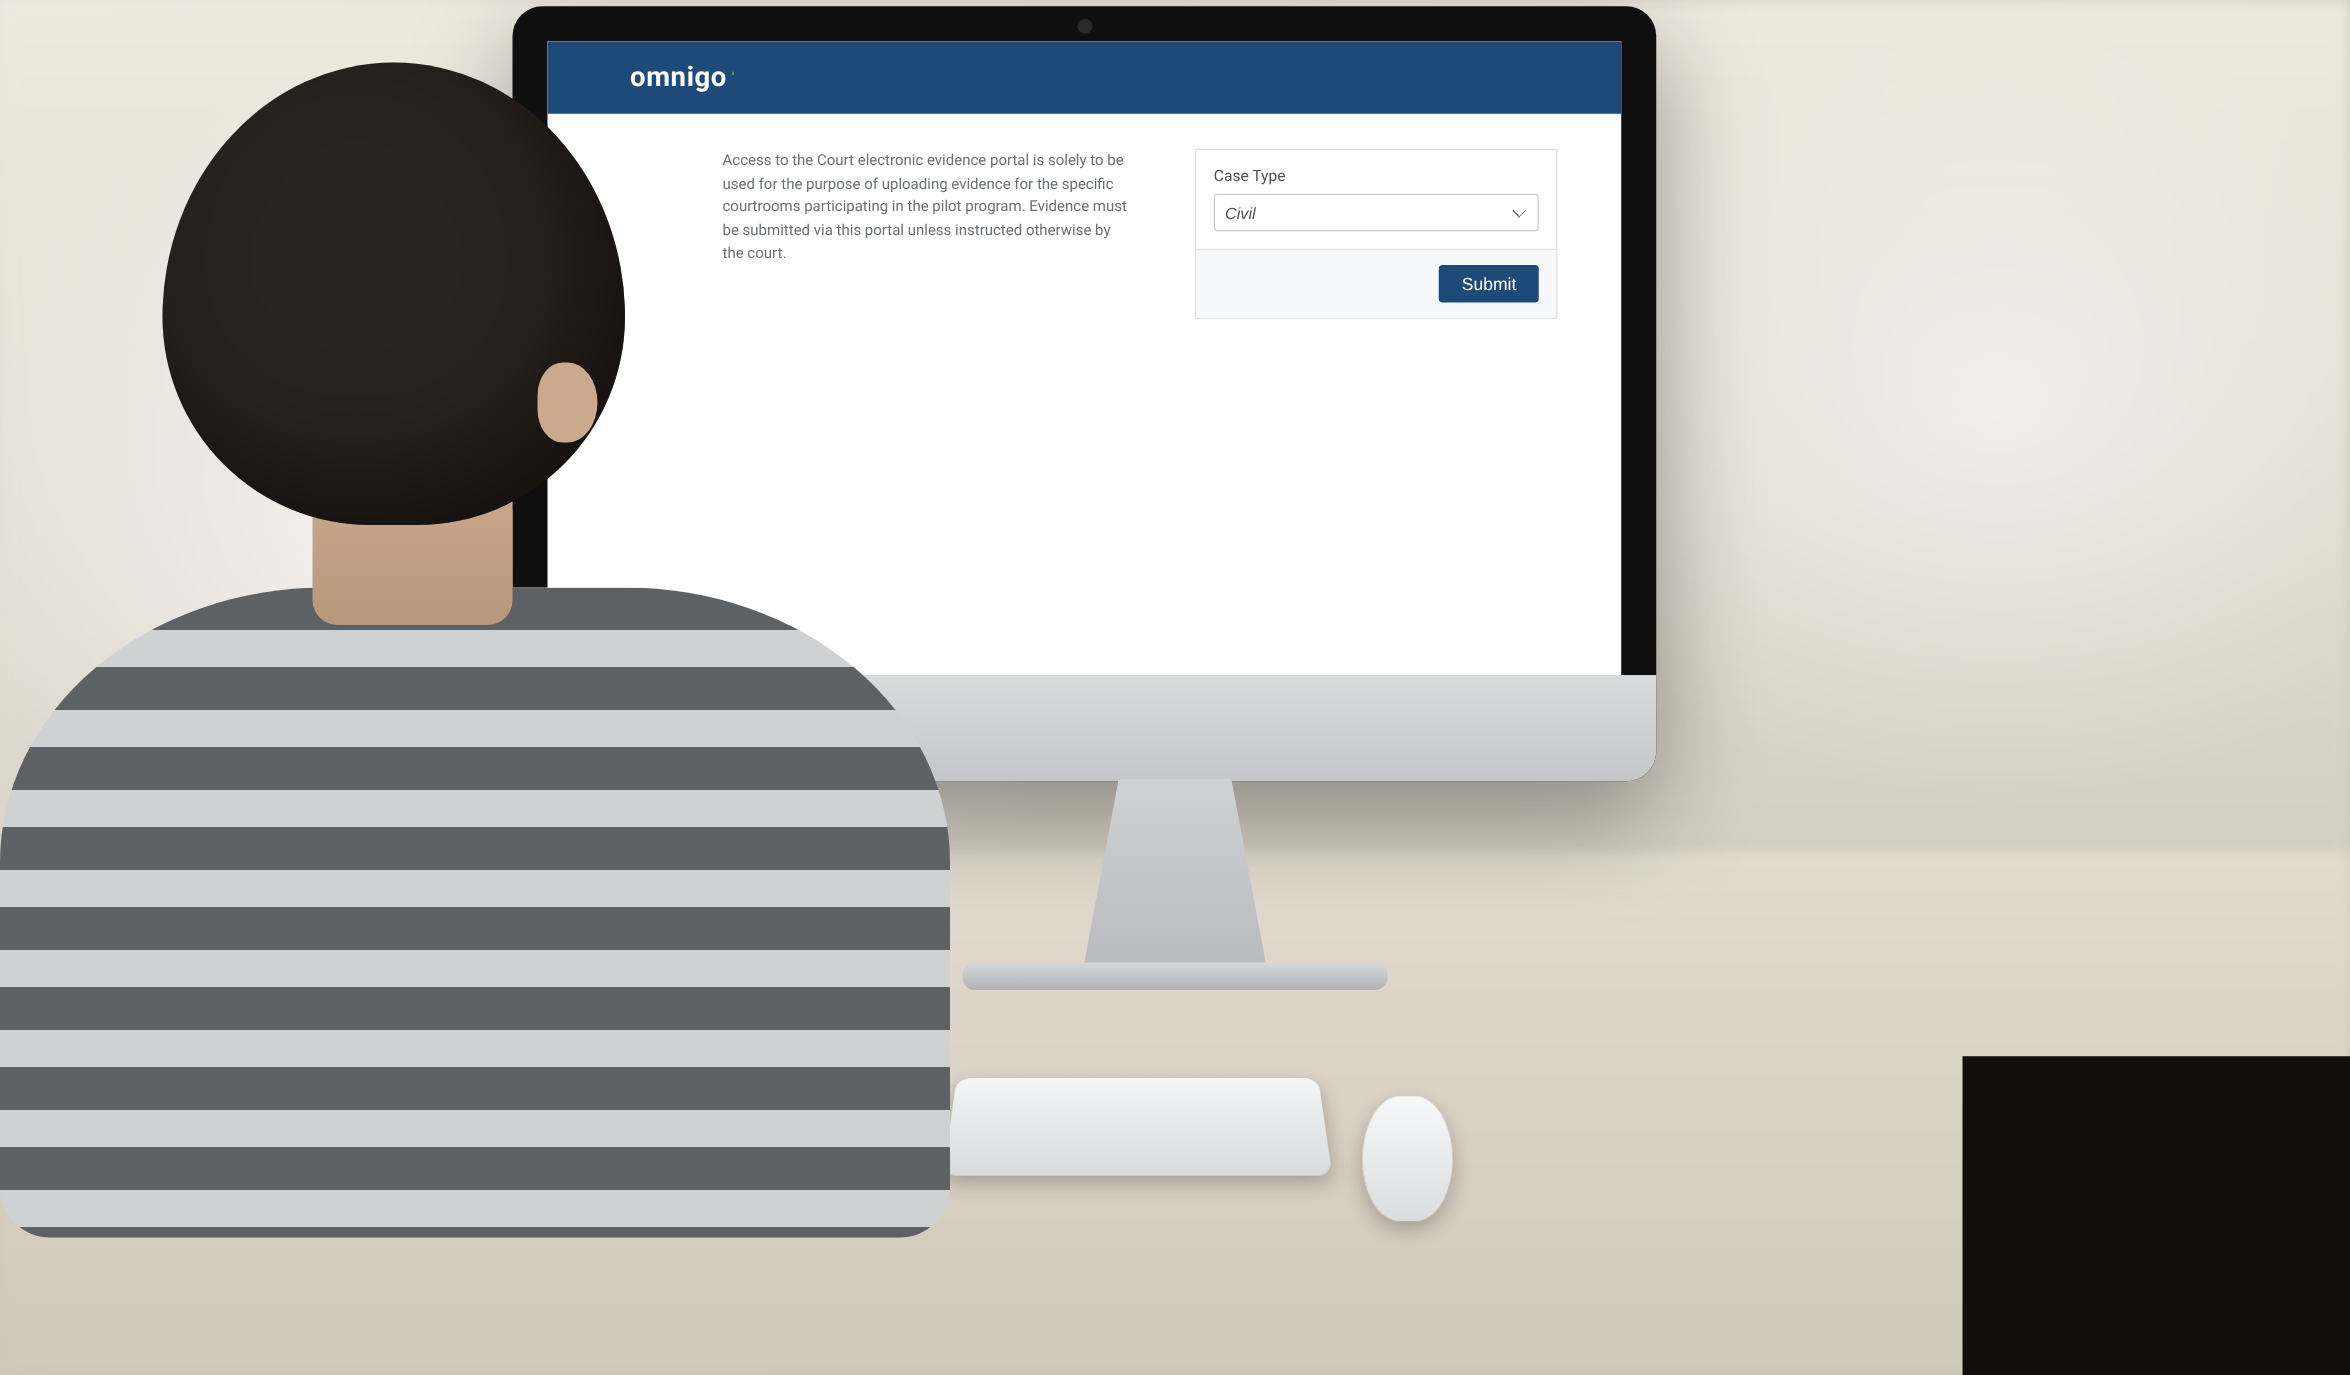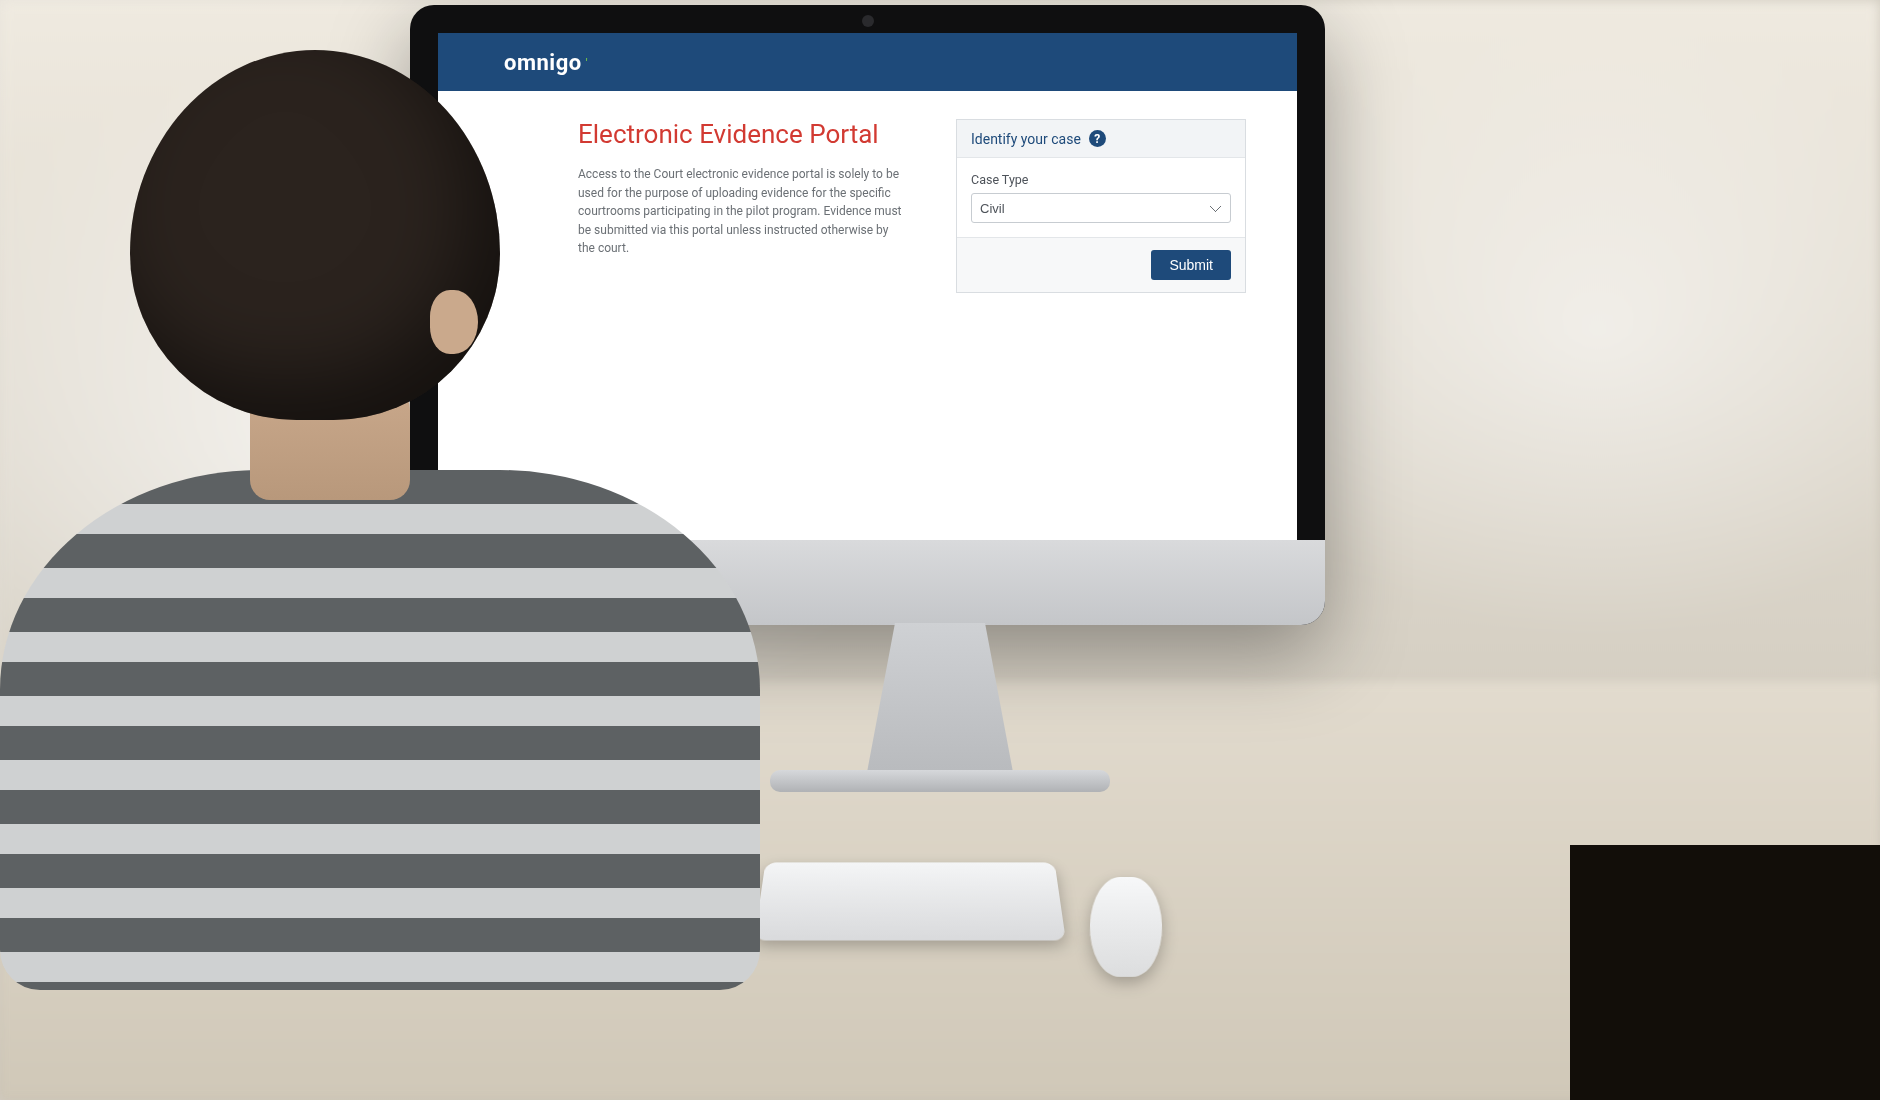--- a/index.html
+++ b/index.html
@@ -176,21 +176,21 @@
   .control{
     width:100%; height:30px;
     border:1px solid #c7ccd1; border-radius:3px;
     background:#fff; padding:0 8px;
     font-size:13px;color:#4e535a;
     display:flex;align-items:center;justify-content:space-between;
   }
   select.control{ appearance:none; -webkit-appearance:none; padding-right:13px; background:
     linear-gradient(45deg,transparent 46%,#6b7075 46% 54%,transparent 54%) calc(100% - 14px) 12px/6px 6px no-repeat,
     linear-gradient(-45deg,transparent 46%,#6b7075 46% 54%,transparent 54%) calc(100% - 9px) 12px/6px 6px no-repeat,
-    #fff;
+    #fff; font-style: italic;
   }
   .input-wrap{ position:relative; }
   .input-wrap .suffix-icon{
     position:absolute; right:8px; top:50%; transform:translateY(-50%);
     color:#7d828a; font-size:14px;
   }
   input.control{ padding-right:30px; }
 
   .btn-primary{
     background:#1e4a7a; color:#fff; border:none;
@@ -216,29 +216,24 @@
       <div class="topbar">
         <div class="brand">
           <span>omnigo</span>
             <sup>′</sup>
         </div>
       </div>
 
       <div class="page">
 
         <div class="leftcol">
-          <h1 class="page-title">Electronic Evidence Portal</h1>
           <p class="intro">Access to the Court electronic evidence portal is solely to be used for the purpose of uploading evidence for the specific courtrooms participating in the pilot program. Evidence must be submitted via this portal unless instructed otherwise by the court.</p>
         </div>
 
         <div class="card">
-          <div class="card-head">
-            <span>Identify your case</span>
-            <span class="help-icon" title="Help">?</span>
-          </div>
 
           <div class="card-body">
 
             <div class="input-wrap">
               <label class="field-label">Case Type</label>
               <select class="control">
                 <option>Civil</option>
               </select>
             </div>
 

